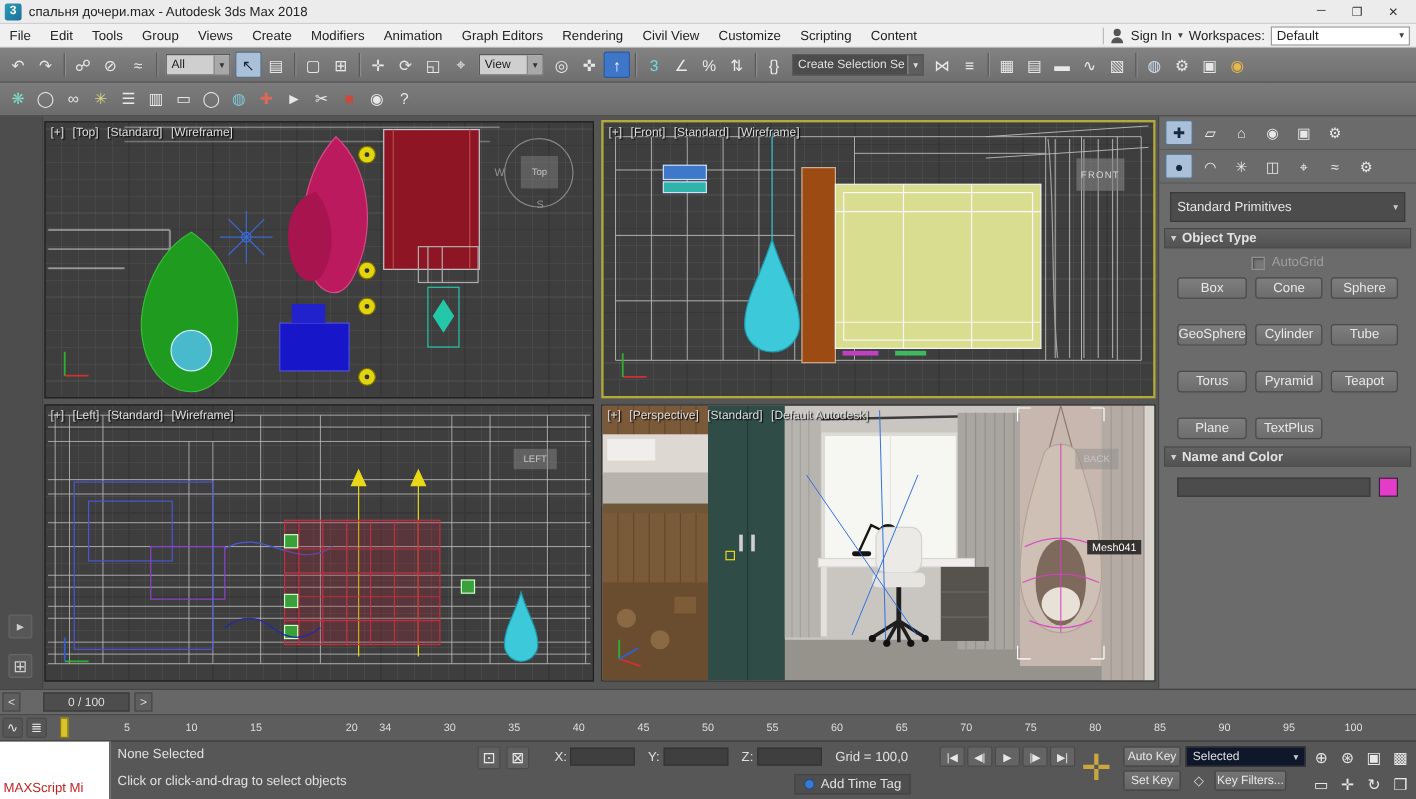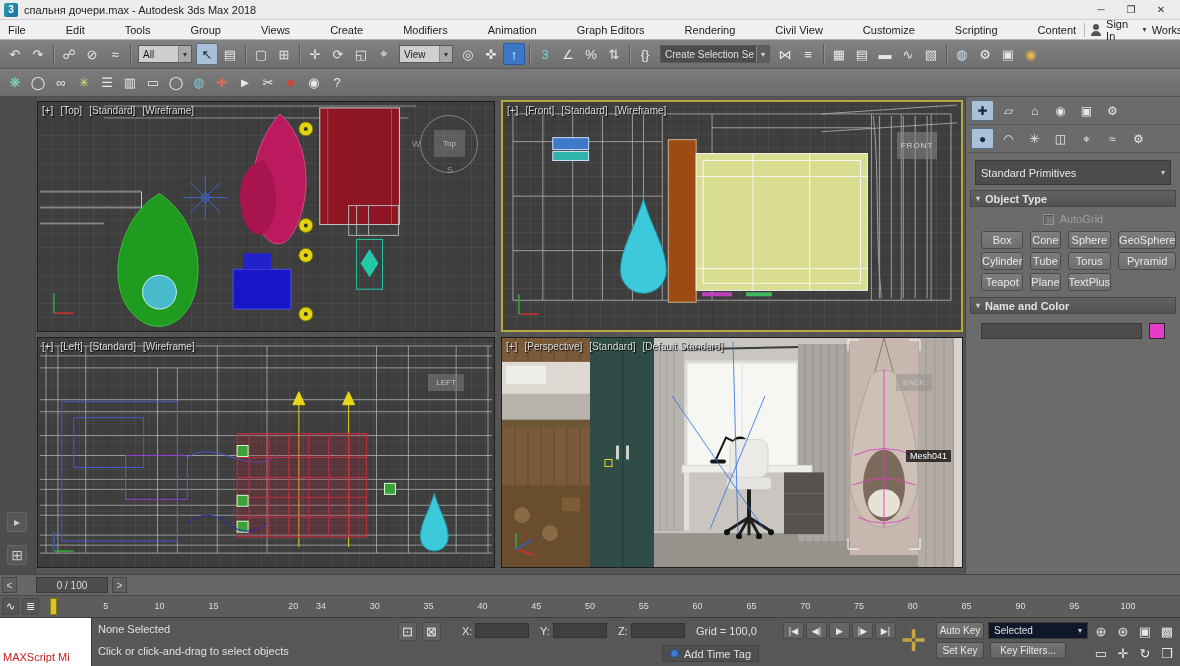--- a/index.html
+++ b/index.html
@@ -8,21 +8,21 @@
 
   
   #titlebar { height:20px; background:#ececec; display:flex; align-items:center; padding:0 4px; gap:6px; border-bottom:1px solid #cfcfcf; }
   .app-icon { width:14px; height:14px; background:linear-gradient(135deg,#2e9bb5,#1b6f9e); color:#fff; font-size:10px; font-weight:bold; display:flex; align-items:center; justify-content:center; border-radius:2px; }
   #title { font-size:11px; color:#222; }
   .win-btns { margin-left:auto; display:flex; }
   .win-btn { width:30px; height:18px; display:flex; align-items:center; justify-content:center; font-size:10px; color:#333; cursor:default; }
 
   
   #menubar { height:20px; background:#f0f0f0; display:flex; align-items:center; font-size:11px; color:#222; border-bottom:1px solid #b5b5b5; }
-  #menus { display:flex;gap:24px; }
+  #menus { display:flex; }
   .menu-item { padding:3px 8px; white-space:nowrap; }
   #menubar-right { margin-left:auto; display:flex; align-items:center; gap:5px; padding-right:5px; }
   .mb-sep { width:1px; height:14px; background:#bbb; }
   .person-icon { position:relative; width:12px; height:12px; display:inline-block; }
   .person-icon::before { content:""; position:absolute; top:0; left:3px; width:6px; height:6px; border-radius:50%; background:#555; }
   .person-icon::after { content:""; position:absolute; bottom:0; left:1px; width:10px; height:5px; border-radius:5px 5px 0 0; background:#555; }
   .caret { font-size:8px; color:#444; }
   #ws-dd { border:1px solid #9a9a9a; background:#fff; height:16px; display:flex; align-items:center; padding:0 4px; width:116px; justify-content:space-between; }
 
   
@@ -70,21 +70,21 @@
   
   #cmdpanel { position:absolute; left:965px; top:0; width:215px; height:100%; background:#6b6b6b; border-left:1px solid #454545; }
   #cp-tabs { display:flex; gap:3px; padding:3px 5px; border-bottom:1px solid #5a5a5a; }
   #cp-cats { display:flex; gap:3px; padding:3px 5px; border-bottom:1px solid #5a5a5a; }
   #cp-tabs .tb-icon, #cp-cats .tb-icon { width:23px; height:21px; font-size:12px; }
   .cp-dd { margin:7px 9px 4px; height:25px; background:#4c4c4c; border:1px solid #3a3a3a; color:#e6e6e6; display:flex; align-items:center; justify-content:space-between; padding:0 5px; font-size:11px; }
   .rollout { height:17px; margin:5px 4px 0; background:linear-gradient(#626262,#525252); border:1px solid #474747; color:#e2e2e2; font-weight:bold; font-size:11px; display:flex; align-items:center; gap:5px; padding:0 5px; }
   .roll-caret { font-size:8px; color:#cfcfcf; }
   .autogrid { display:flex; align-items:center; gap:6px; justify-content:center; color:#9f9f9f; margin:6px 0 2px; font-size:11px; }
   .cb { width:11px; height:11px; background:#777; border:1px solid #919191; box-shadow:inset 1px 1px 2px rgba(0,0,0,0.4); }
-  #obj-buttons { display:grid; grid-template-columns:1fr 1fr 1fr 1fr; gap:3px 7px; margin:6px 15px; }
+  #obj-buttons { display:grid; grid-template-columns:1fr 1fr 1fr; gap:21px 7px; margin:6px 15px; }
   .cp-btn { height:18px; background:linear-gradient(#7e7e7e,#6d6d6d); border:1px solid #4a4a4a; border-radius:3px; color:#e8e8e8; font-size:11px; display:flex; align-items:center; justify-content:center; cursor:default; }
   .namecolor { display:flex; gap:7px; margin:9px 15px; align-items:center; }
   .name-field { flex:1; height:16px; background:#4c4c4c; border:1px solid #3a3a3a; }
   #color-swatch { width:16px; height:16px; border:1px solid #2a2a2a; }
 
   
   #timeslider { height:21px; background:#676767; border-top:1px solid #444; position:relative; }
   .ts-btn { position:absolute; top:2px; width:15px; height:16px; background:#5e5e5e; border:1px solid #474747; color:#ddd; font-size:10px; display:flex; align-items:center; justify-content:center; }
   #ts-back { left:2px; }
   #ts-fwd { left:112px; }
@@ -108,21 +108,21 @@
   .coord-field { width:54px; height:15px; background:#3f3f3f; border:1px solid #333; }
   #grid-label { position:absolute; left:696px; top:7px; }
   #timetag { position:absolute; left:662px; top:27px; height:17px; background:#4e4e4e; border:1px solid #434343; display:flex; align-items:center; gap:5px; padding:0 7px; }
   .tt-dot { width:9px; height:9px; border-radius:50%; background:#3a7ad0; border:1px solid #1e4a8c; }
   #playback { position:absolute; left:783px; top:4px; display:flex; gap:2px; }
   #playback .tb-icon { width:21px; height:17px; font-size:9px; background:#646464; border-color:#4a4a4a; }
   #bigplus { position:absolute; left:901px; top:4px; font-size:30px; line-height:38px; color:#caa73e; }
   .sb-btn { position:absolute; height:17px; background:linear-gradient(#747474,#646464); border:1px solid #454545; border-radius:2px; color:#e8e8e8; font-size:10px; display:flex; align-items:center; justify-content:center; }
   #autokey { left:936px; top:4px; width:48px; }
   #setkey { left:936px; top:24px; width:48px; }
-  #keyfilters { left:990px; top:24px; width:76px; }
+  #keyfilters { left:1012px; top:24px; width:60px; }
   #selset-dd { position:absolute; left:988px; top:4px; width:100px; height:17px; background:#0f172a; border:1px solid #3a3a3a; display:flex; align-items:center; justify-content:space-between; padding:0 5px; font-size:10px; }
   #selset-dd .caret { color:#ccc; }
   #kf-icon { position:absolute; left:990px; top:24px; width:18px; height:17px; display:flex; align-items:center; justify-content:center; color:#d8d8d8; font-size:11px; }
   #navgrid { position:absolute; right:2px; top:2px; display:grid; grid-template-columns:repeat(4,22px); grid-auto-rows:22px; }
   #navgrid .tb-icon { width:22px; height:22px; font-size:13px; }
 </style>
 </head>
 <body>
 
 <div id="app">
@@ -487,21 +487,21 @@
         <g stroke-width="1.5">
           <line x1="14" y1="212" x2="32" y2="218" stroke="#d03030"></line>
           <line x1="14" y1="212" x2="14" y2="196" stroke="#30b030"></line>
           <line x1="14" y1="212" x2="30" y2="203" stroke="#3060d0"></line>
         </g>
       </svg>
       <div class="vp-label">
         <span>[+]</span>
         <span>[Perspective]</span>
         <span>[Standard]</span>
-        <span>[Default Standard]</span>
+        <span>[Default Autodesk]</span>
       </div>
       <div class="vc-ghost">BACK</div>
       <div class="mesh-label">Mesh041</div>
     </div>
 
     <div id="cmdpanel">
       <div id="cp-tabs">
           <div class="tb-icon active">✚</div>
           <div class="tb-icon">▱</div>
           <div class="tb-icon">⌂</div>

